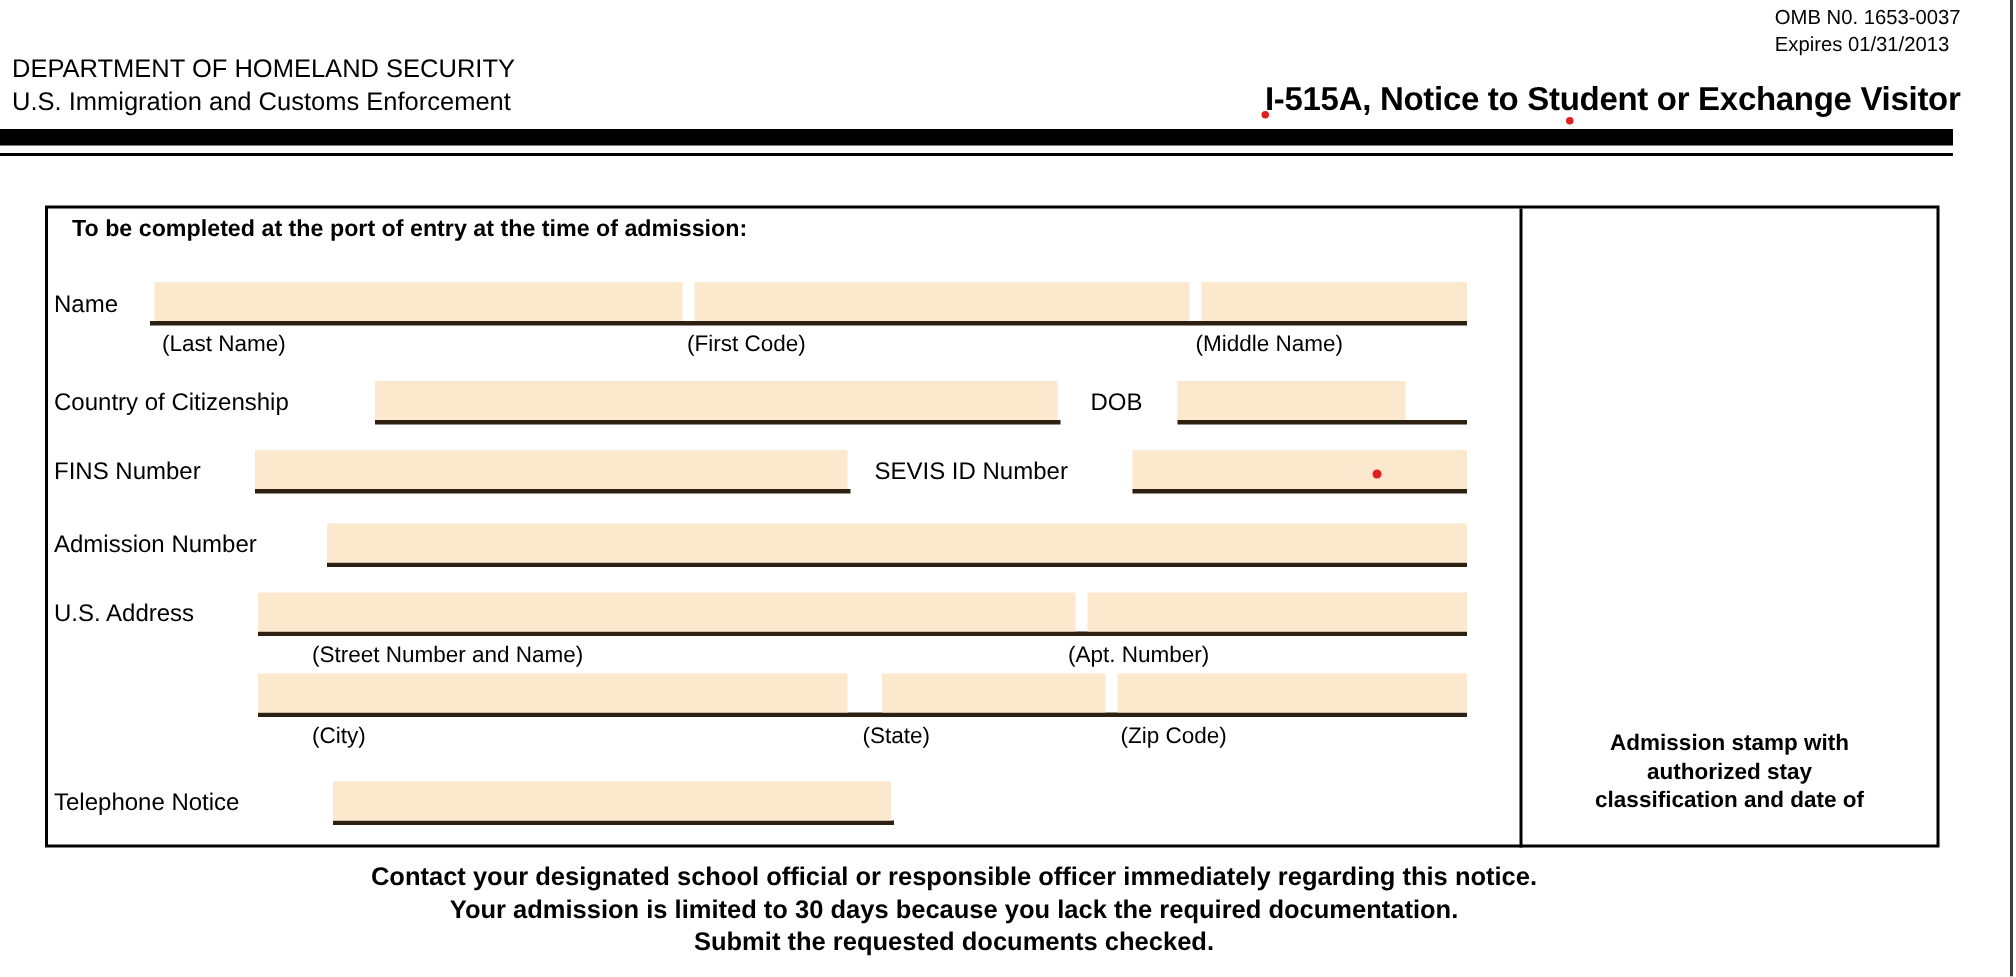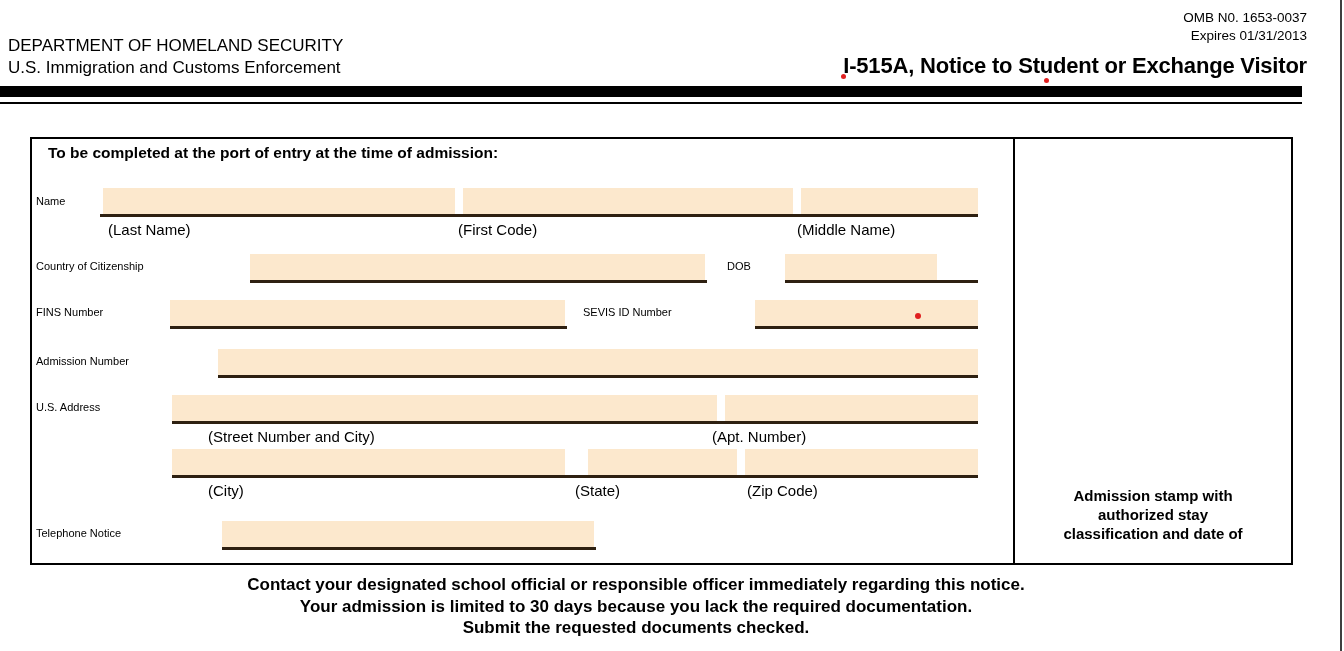--- a/index.html
+++ b/index.html
@@ -4,30 +4,30 @@
 <style>
   html,body{margin:0;padding:0;}
   body{
     width:1344px;height:651px;position:relative;background:#ffffff;
     font-family:"Liberation Sans","DejaVu Sans",sans-serif;color:#000;
     overflow:hidden;
   }
   .abs{position:absolute;}
   
   .agency{left:8px;font-size:17px;line-height:22px;white-space:nowrap;}
-  .omb{top:9px;right:37px;text-align:right;font-size:13.5px;line-height:17.5px;white-space:nowrap;}
+  .omb{top:3px;right:37px;font-size:13.5px;line-height:17.5px;white-space:nowrap;}
   .title{top:53px;right:37px;font-size:22px;font-weight:bold;letter-spacing:-0.2px;white-space:nowrap;}
   .bar{left:0;top:86px;width:1302px;height:11px;background:var(--bar,#000);}
   .thinline{left:0;top:102px;width:1302px;height:2px;background:var(--bar,#000);}
   .pageline{left:1340px;top:0;width:2px;height:651px;background:#3f3f3f;}
   
   .formbox{left:30px;top:137px;width:1259px;height:424px;border:2px solid #000;}
   .divider{left:1013px;top:139px;width:2px;height:426px;background:#000;}
   .instruction{left:48px;top:144px;font-size:15.5px;font-weight:bold;white-space:nowrap;}
-  .lbl{font-size:11px;white-space:nowrap;}
+  .lbl{font-size:16px;white-space:nowrap;}
   .cap{font-size:15px;white-space:nowrap;}
   .field{height:26px;background:var(--field-fill,#fce8cd);font-size:15px;line-height:26px;padding:0 4px;box-sizing:border-box;}
   .uline{height:3px;background:var(--underline,#2e2011);}
   .dot{width:5px;height:5px;border-radius:50%;background:var(--accent-red,#e02020);}
   
   .stamp{left:1015px;top:486px;width:276px;text-align:center;font-size:15px;font-weight:bold;line-height:19px;}
   
   .footer{left:0;top:574px;width:1272px;text-align:center;font-size:17px;font-weight:bold;line-height:21.5px;}
 </style>
 </head>
@@ -79,21 +79,21 @@
 <div class="abs dot" style="left:915px;top:313px;width:6px;height:6px"></div>
 
 <div class="abs lbl" style="left:36px;top:355px">Admission Number</div>
 <div class="abs uline" style="left:218px;top:375px;width:760px"></div>
 <div class="abs field" style="left:218px;top:349px;width:760px"></div>
 
 <div class="abs lbl" style="left:36px;top:401px">U.S. Address</div>
 <div class="abs uline" style="left:172px;top:421px;width:806px"></div>
 <div class="abs field" style="left:172px;top:395px;width:545px"></div>
 <div class="abs field" style="left:725px;top:395px;width:253px"></div>
-<div class="abs cap" style="left:208px;top:428px">(Street Number and City)</div>
+<div class="abs cap" style="left:208px;top:428px">(Street Number and Name)</div>
 <div class="abs cap" style="left:712px;top:428px">(Apt. Number)</div>
 
 <div class="abs uline" style="left:172px;top:475px;width:806px"></div>
 <div class="abs field" style="left:172px;top:449px;width:393px"></div>
 <div class="abs field" style="left:588px;top:449px;width:149px"></div>
 <div class="abs field" style="left:745px;top:449px;width:233px"></div>
 <div class="abs cap" style="left:208px;top:482px">(City)</div>
 <div class="abs cap" style="left:575px;top:482px">(State)</div>
 <div class="abs cap" style="left:747px;top:482px">(Zip Code)</div>
 

